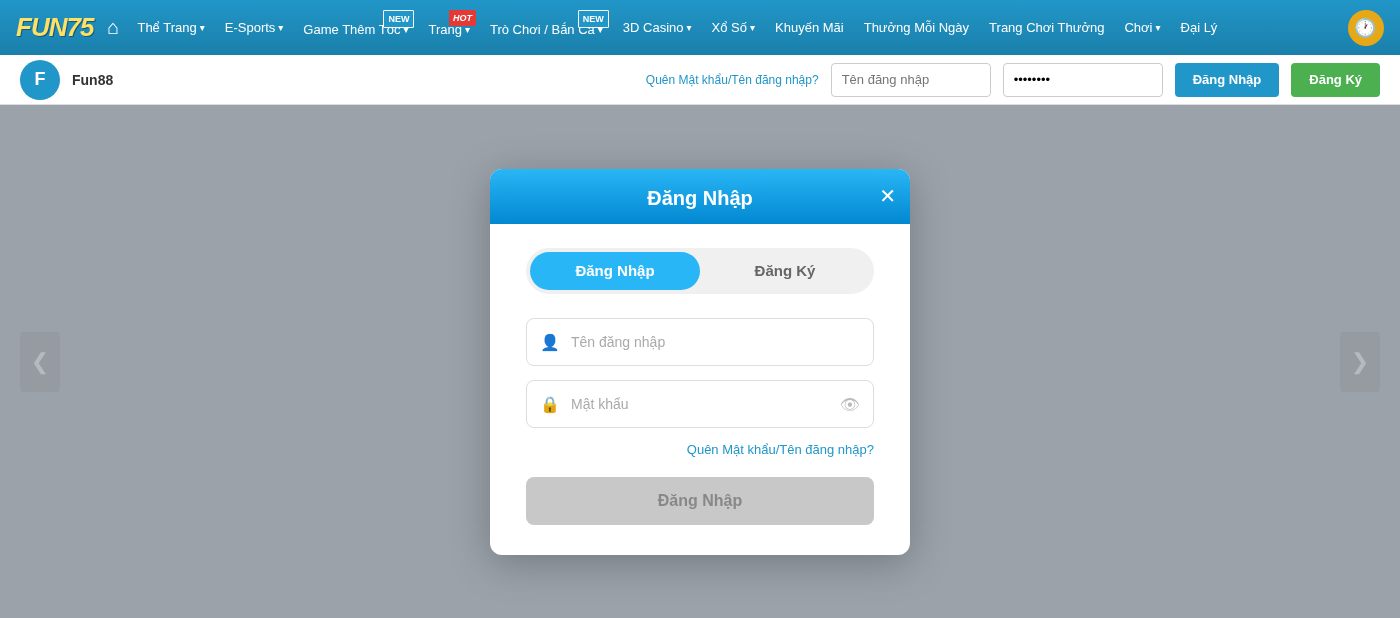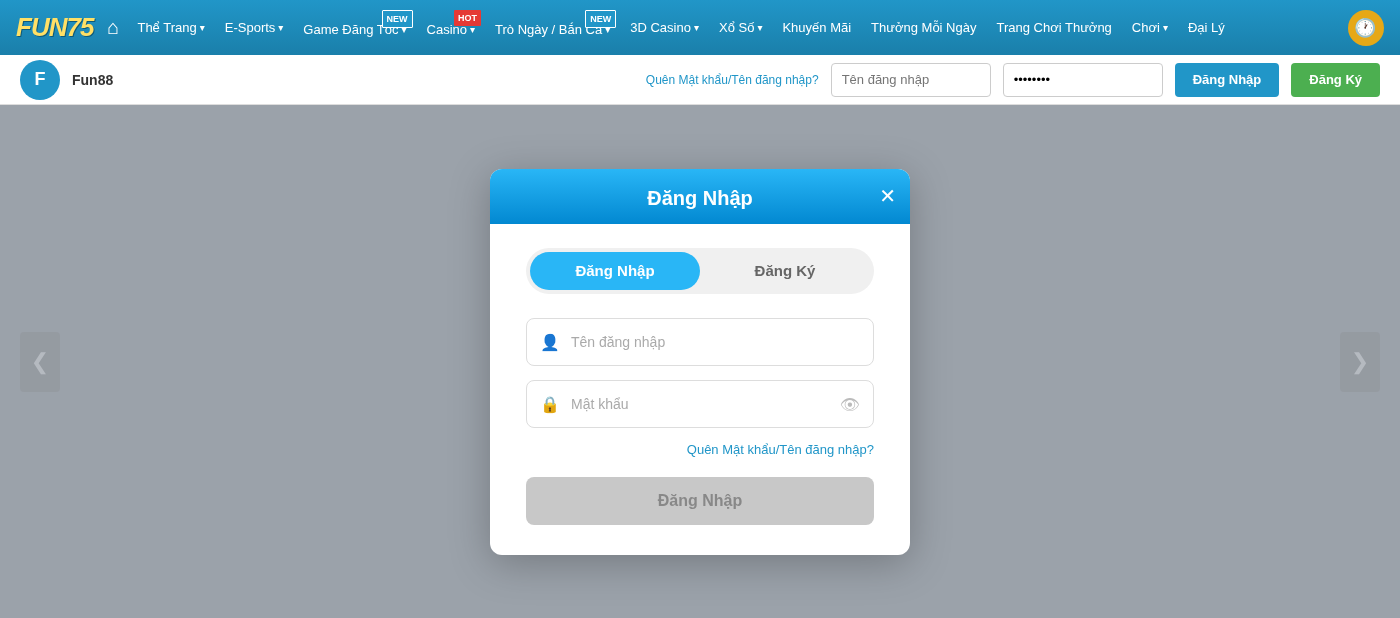--- a/index.html
+++ b/index.html
@@ -55,21 +55,21 @@
       position: absolute;
       top: -2px;
       right: 2px;
       font-size: 9px;
       font-weight: bold;
       padding: 3px 4px;
       border-radius: 1px;
       color: #fff;
     }
     .badge-new { background: #2196c8; border: 1px solid #fff; }
-    .badge-hot { background: #e53935; }
+    .badge-hot { background: #e53935; font-style: italic; }
     .chevron { font-size: 10px; }
     .nav-spacer { flex: 1; }
     .nav-right-icon {
       width: 36px;
       height: 36px;
       background: #e6a817;
       border-radius: 50%;
       display: flex;
       align-items: center;
       justify-content: center;
@@ -323,31 +323,31 @@
   <div class="nav-item">
     <span>Thể Trang</span>
     <span class="chevron">▾</span>
   </div>
   <div class="nav-item">
     <span>E-Sports</span>
     <span class="chevron">▾</span>
   </div>
   <div class="nav-item" style="padding-top:10px;">
     <span class="badge badge-new">NEW</span>
-    <span>Game Đăng Tốc</span>
+    <span>Game Thêm Tốc</span>
     <span class="chevron">▾</span>
   </div>
   <div class="nav-item" style="padding-top:10px;">
     <span class="badge badge-hot">HOT</span>
-    <span>Casino</span>
+    <span>Trang</span>
     <span class="chevron">▾</span>
   </div>
   <div class="nav-item" style="padding-top:10px;">
     <span class="badge badge-new">NEW</span>
-    <span>Trò Ngày / Bắn Cá</span>
+    <span>Trò Chơi / Bắn Cá</span>
     <span class="chevron">▾</span>
   </div>
   <div class="nav-item">
     <span>3D Casino</span>
     <span class="chevron">▾</span>
   </div>
   <div class="nav-item">
     <span>Xổ Số</span>
     <span class="chevron">▾</span>
   </div>

